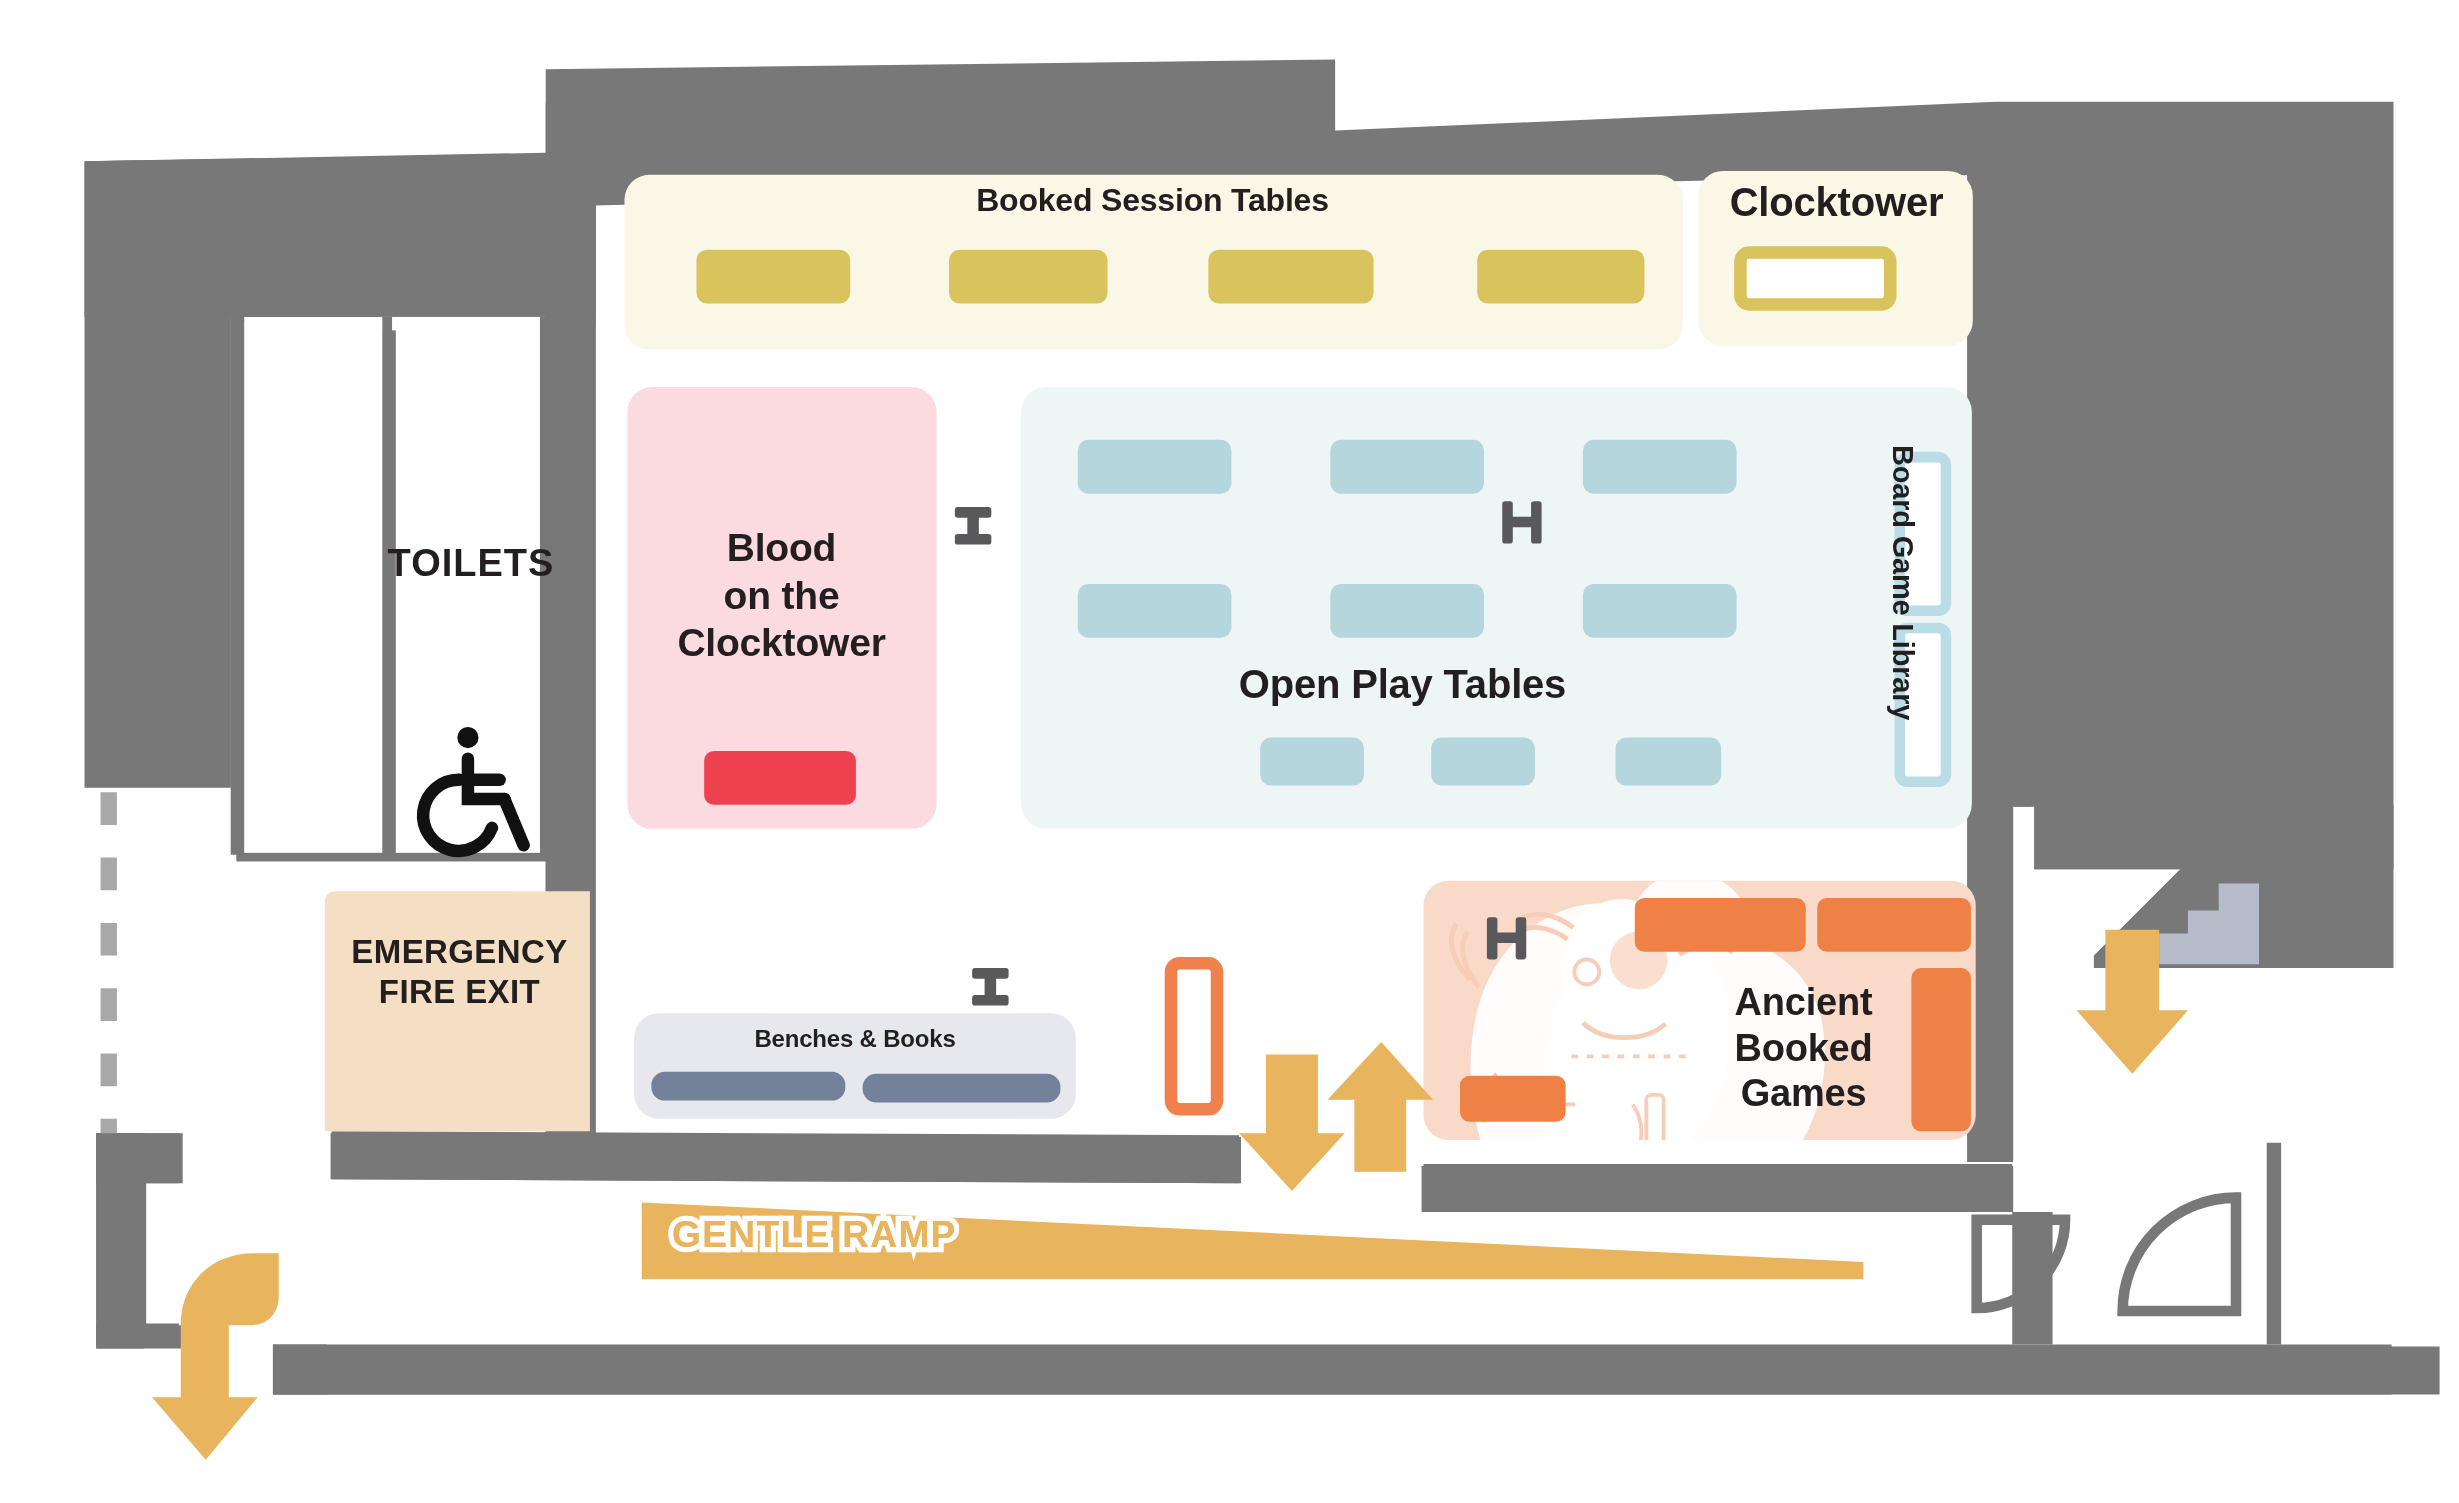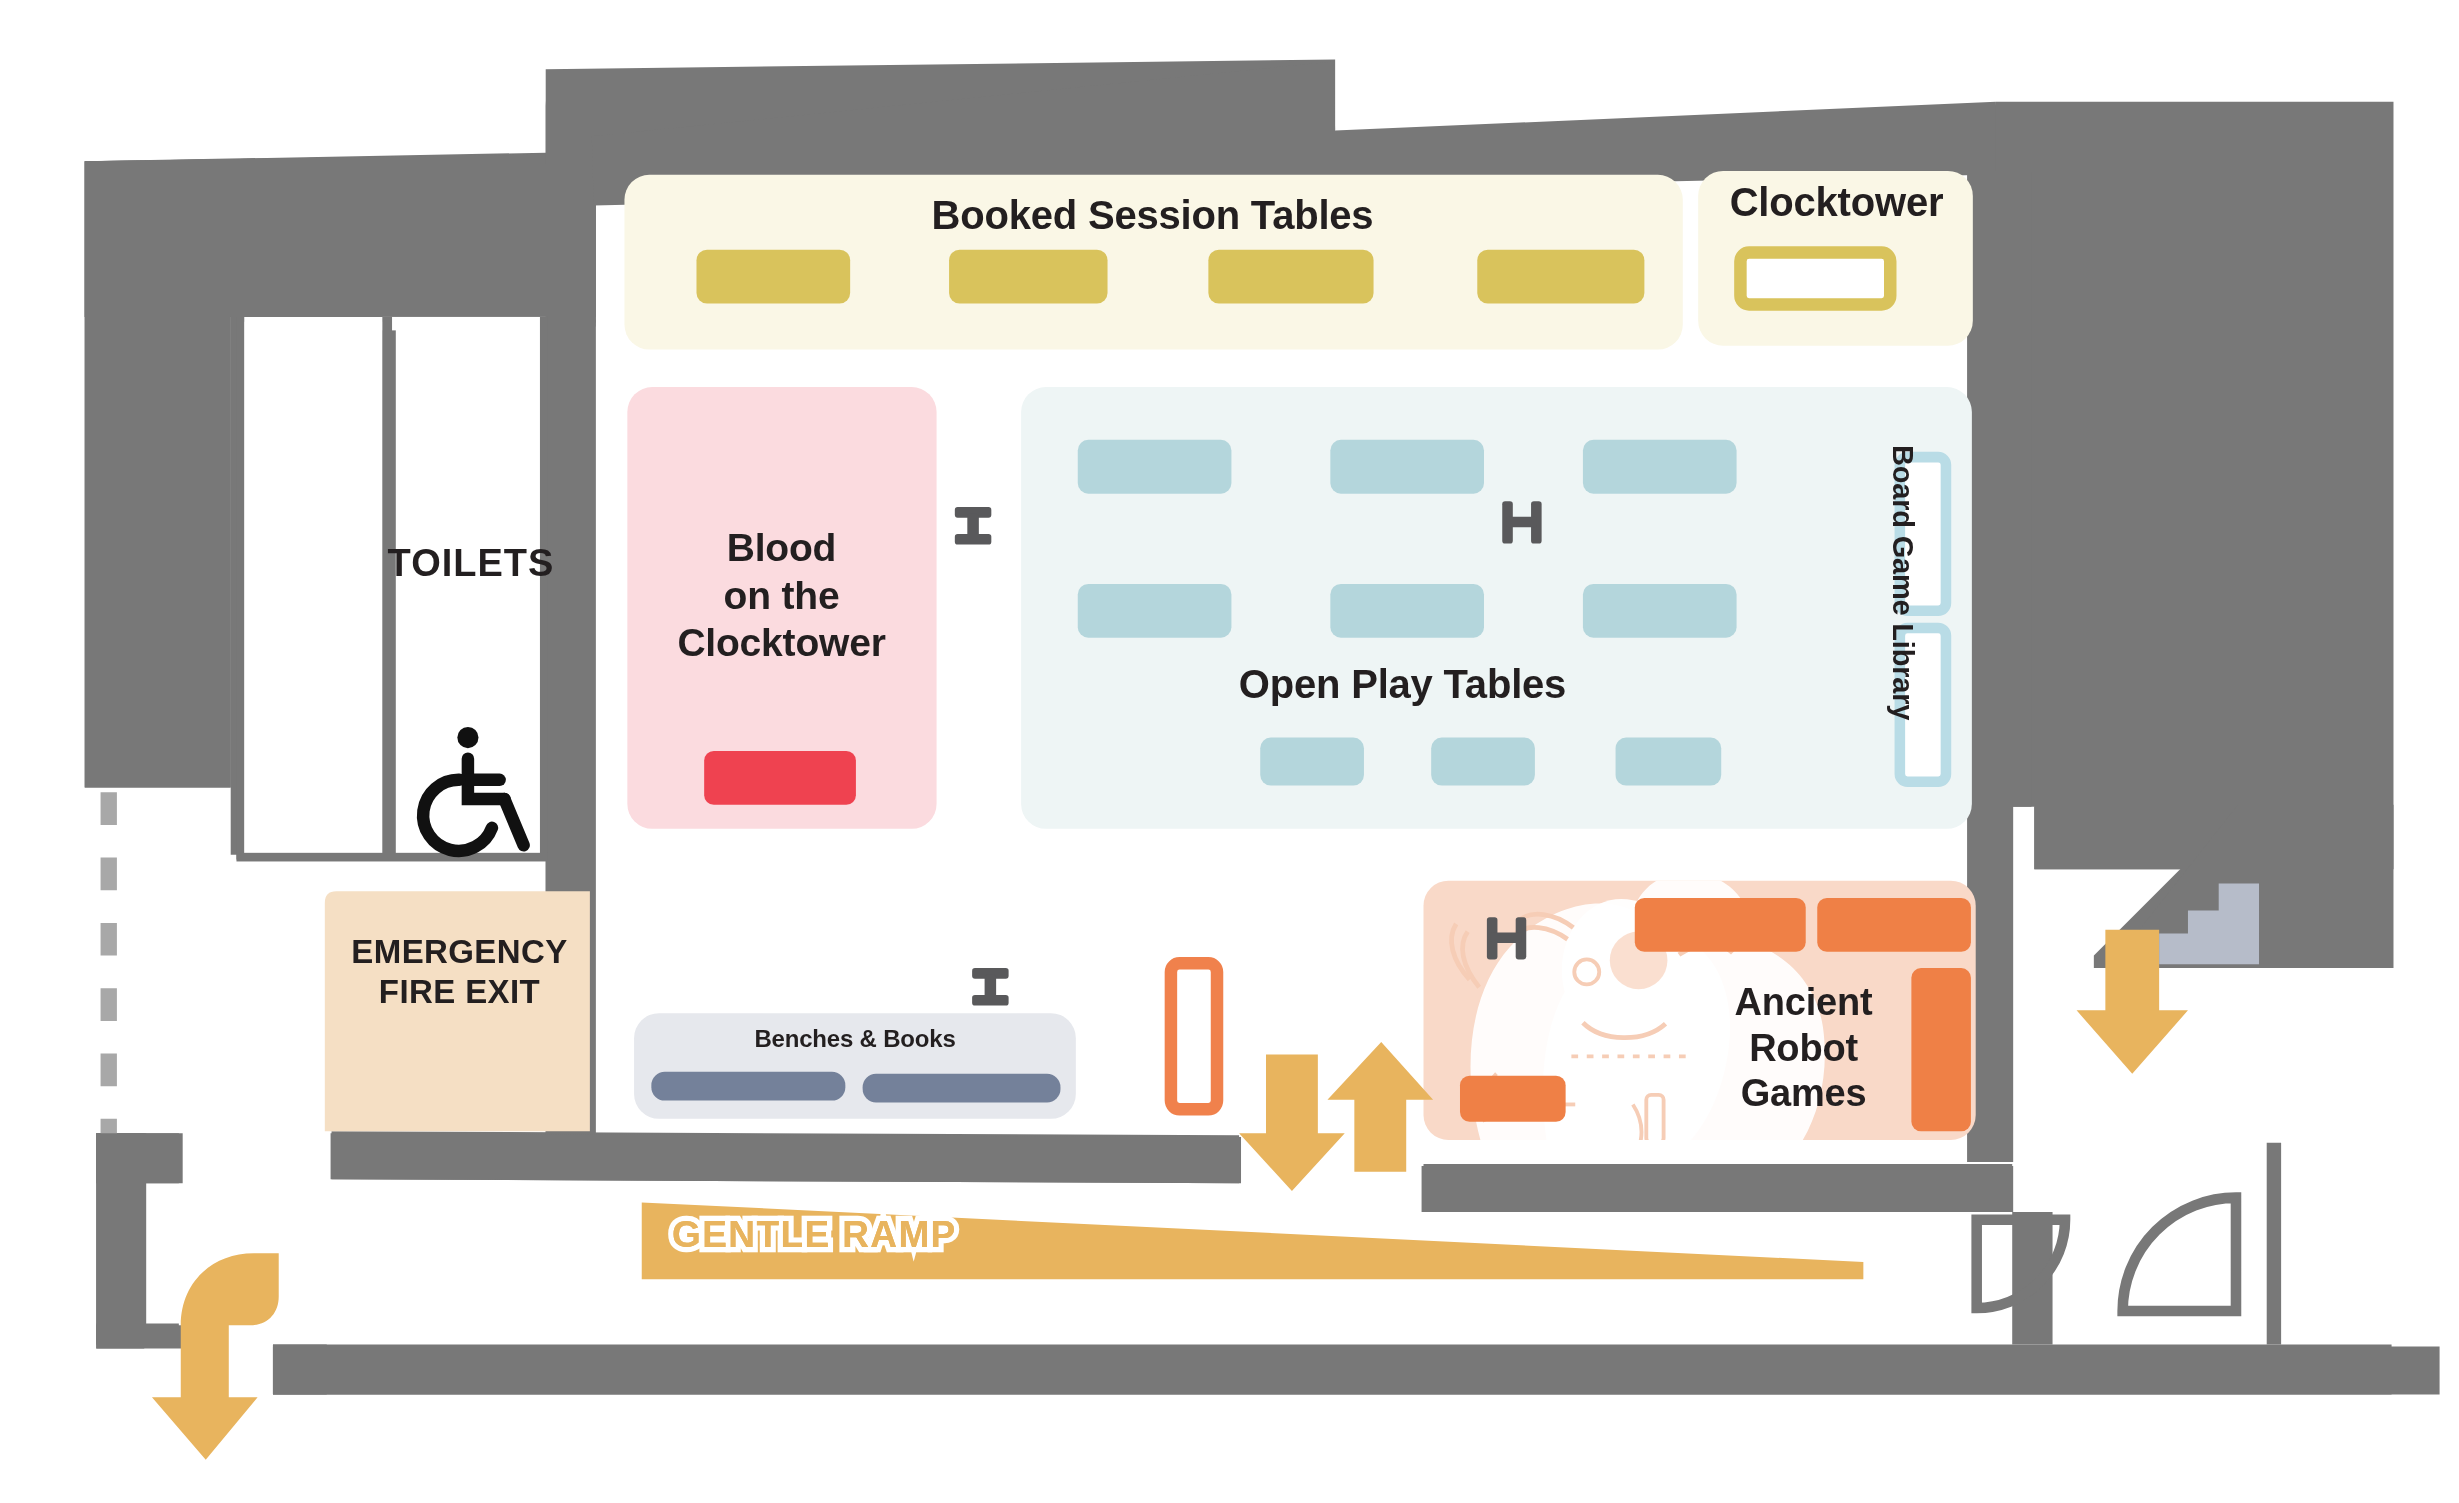--- a/index.html
+++ b/index.html
@@ -288,35 +288,35 @@
     <g fill="none" stroke="#111111" stroke-width="13" stroke-linecap="round">
       <circle cx="487" cy="768" r="11" fill="#111111" stroke="none"></circle>
       <path d="M 487,790 L 487,832 L 525,832"></path>
       <path d="M 487,812 L 520,812"></path>
       <path d="M 525,832 L 545,880"></path>
       <path d="M 478,812 A 37,37 0 1 0 512,862"></path>
     </g>
 
   </svg>
 
-  <div class="zone-label ov" style="left:826px; top:194px; width:653px; font-size:40px;">Booked Session Tables</div>
+  <div class="zone-label ov" style="left:826px; top:183px; width:653px; font-size:32px;">Booked Session Tables</div>
 
   <div class="zone-label ov" style="left:1699px; top:181px; width:275px; font-size:40px;">Clocktower</div>
 
   <div class="zone-label ov" style="left:1095px; top:663px; width:615px; font-size:40px;">Open Play Tables</div>
 
   <div class="zone-label ov" style="left:627px; top:524px; width:309px; font-size:39px; line-height:1.22;">Blood
 on the
 Clocktower</div>
 
   <div class="zone-label ov" style="left:1744px; top:567px; width:317px; font-size:29px;
               transform: rotate(90deg); transform-origin: center center;">Board Game Library</div>
 
   <div class="zone-label ov" style="left:1674px; top:980px; width:259px; font-size:38px; line-height:1.2;">Ancient
-Robot
+Booked
 Games</div>
 
   <div class="zone-label ov" style="left:634px; top:1026px; width:442px; font-size:24px;">Benches &amp; Books</div>
 
 
   <div class="zone-label ov" style="left:327px; top:543px; width:288px; font-size:38px; letter-spacing:1px;">TOILETS</div>
 
   <div class="zone-label ov" style="left:327px; top:932px; width:265px; font-size:33px; line-height:1.22; letter-spacing:0.4px;">EMERGENCY
 FIRE EXIT</div>
 

